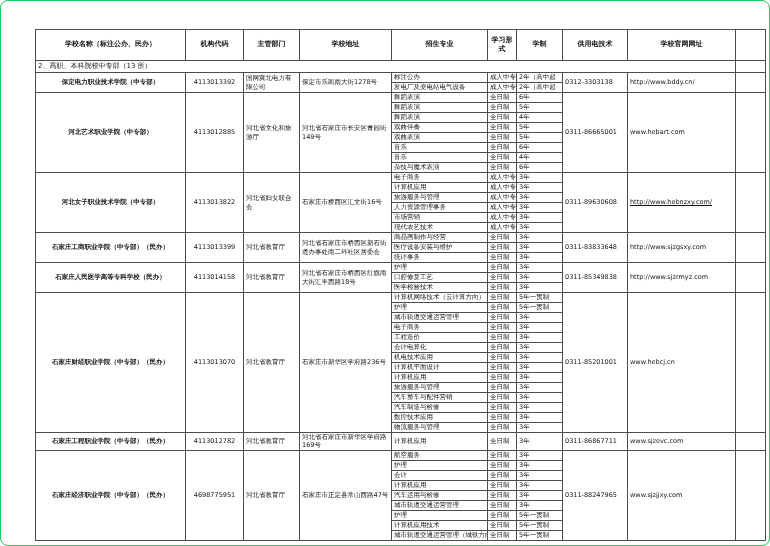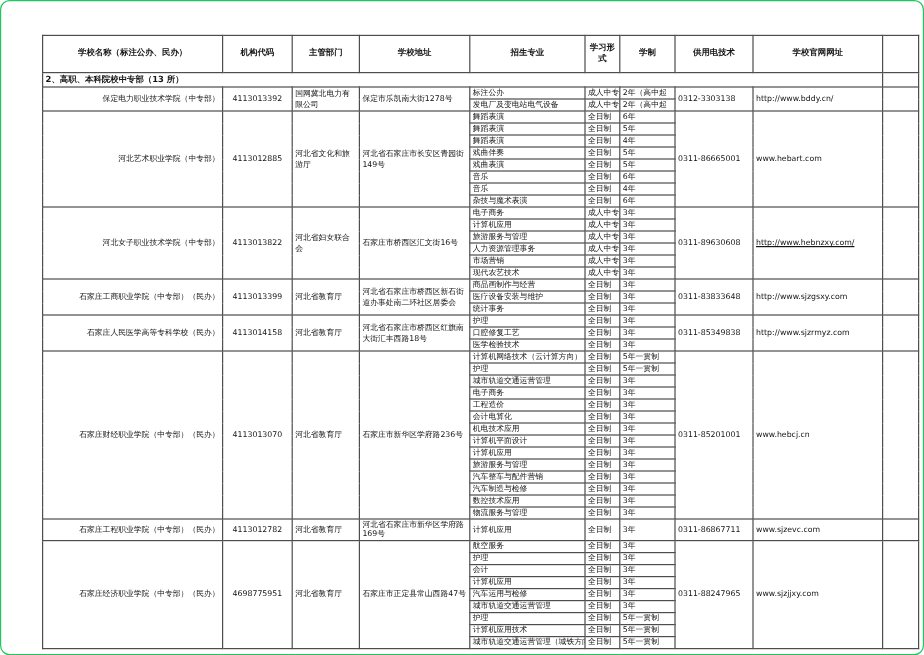--- a/index.html
+++ b/index.html
@@ -10,23 +10,23 @@
   }
   table.doc {
     position:absolute; left:34px; top:28px; width:730px;
     border-collapse:collapse; table-layout:fixed;
   }
   .doc th, .doc td {
     border:1px solid #4d4d4d; padding:0 2px; vertical-align:middle;
     font-size:6.5px; line-height:1.3; word-break:break-all; overflow:hidden;
   }
   .doc thead th { font-size:7px; font-weight:bold; text-align:center; height:30px; }
-  .section-row td { font-weight:bold; font-size:7px; height:11px; }
+  .section-row td { font-weight:normal; font-size:7px; height:11px; }
   .cell { height:9px; }
-  .name { text-align:right; }
+  .name { text-align:center;font-weight:bold; }
   .code { text-align:center;margin-top:32px; }
   .nowrap { white-space:nowrap; }
   .link { text-decoration:underline; }
   .footer {
     position:absolute; left:34px; top:524px; width:730px; text-align:center;
     font-size:8px; color:#333;
   }
 </style>
 </head>
 <body>

